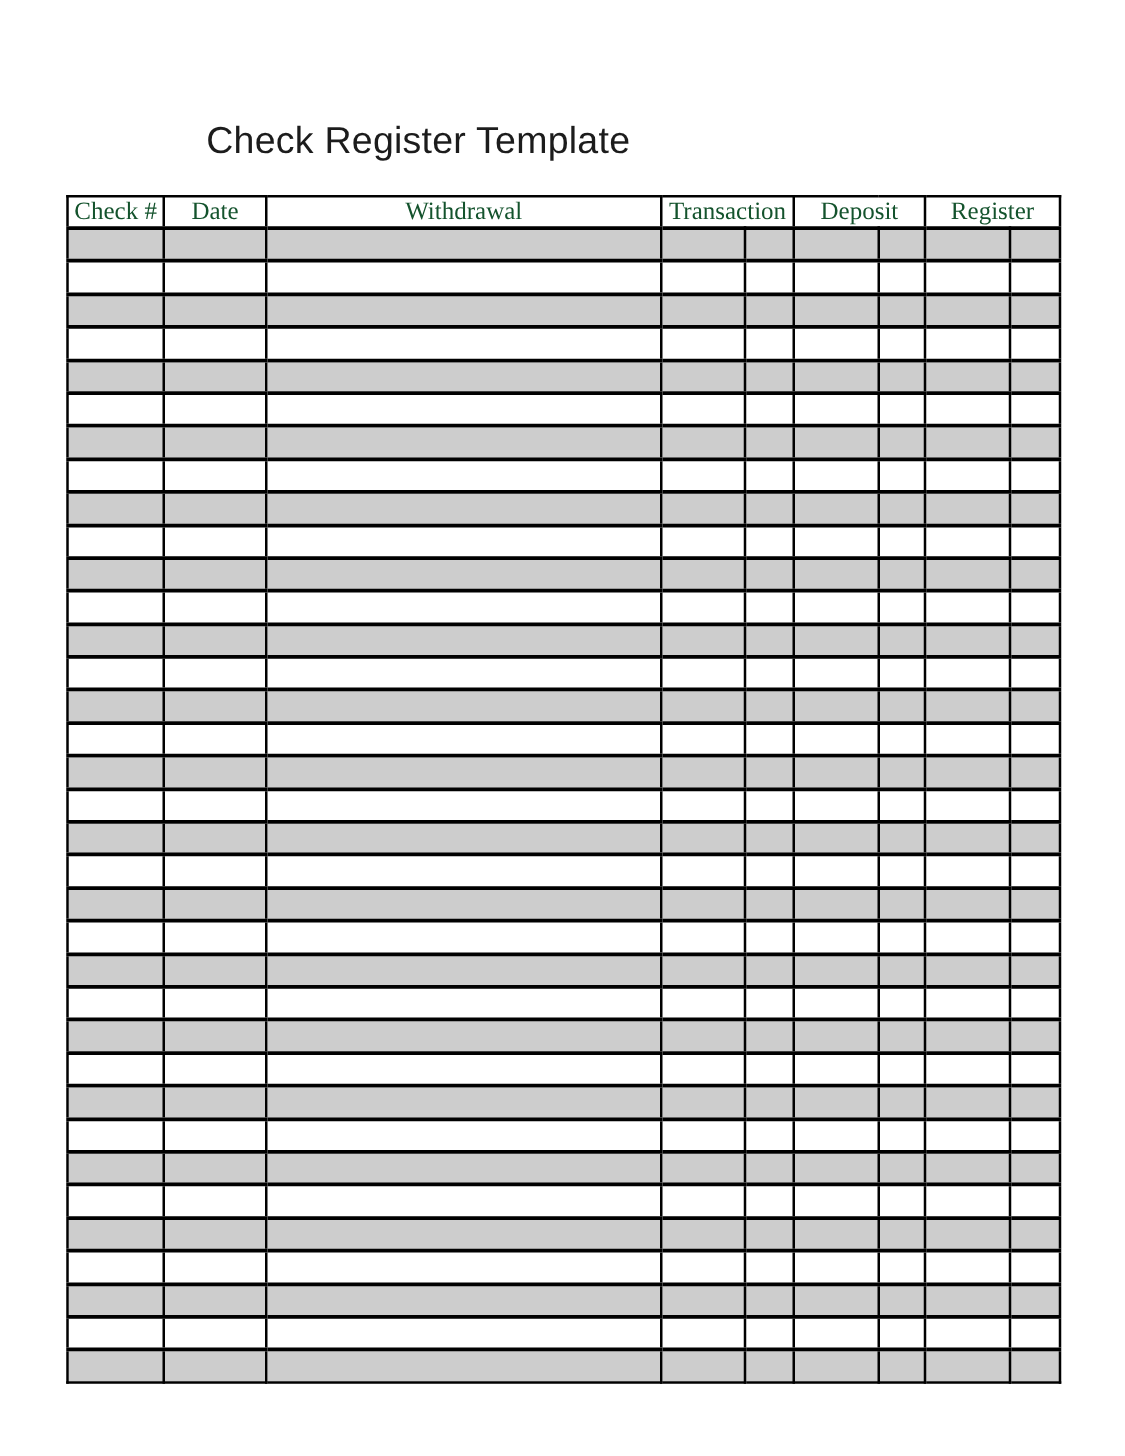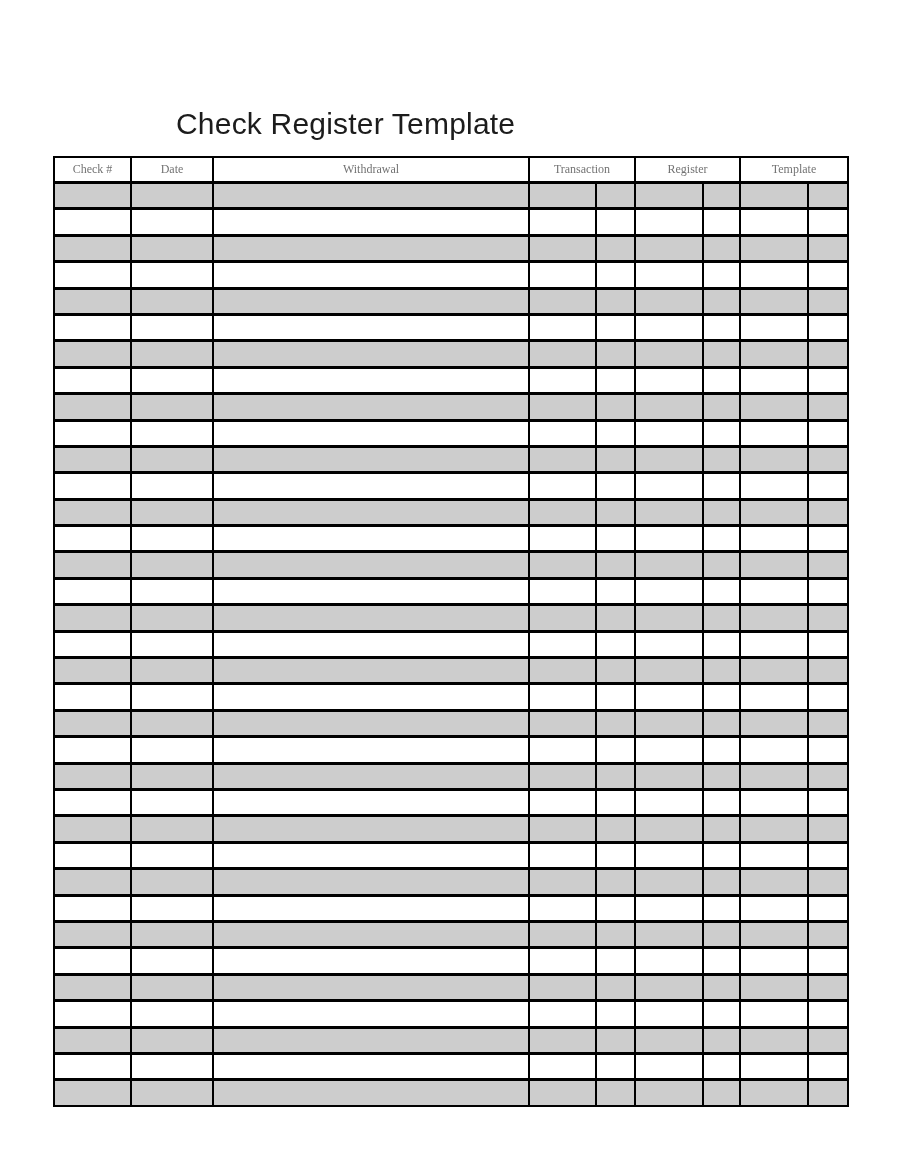--- a/index.html
+++ b/index.html
@@ -15,21 +15,21 @@
   .page {
     position: relative;
     width: 900px;
     height: 1165px;
     background: var(--page-bg, #ffffff);
   }
   .doc-title {
     position: absolute;
     left: 165px;
     top: 96px;
-    margin: 11px;
+    margin: 0;
     font-family: "Liberation Sans", sans-serif;
     font-weight: 400;
     font-size: 30px;
     letter-spacing: 0.2px;
     color: var(--title-color, #1c1c1c);
     white-space: nowrap;
   }
   table.register {
     position: absolute;
     left: 53px;
@@ -44,22 +44,22 @@
     border-top-width: 3px;
     border-bottom-width: 3px;
     padding: 0;
     overflow: hidden;
   }
   table.register thead th {
     height: 23px;
     background: var(--row-fill, #ffffff);
     font-family: "Liberation Serif", serif;
     font-weight: 400;
-    font-size: 12px;
-    color: #737373;
+    font-size: 20px;
+    color: #14532d;
     text-align: center;
     vertical-align: middle;
     border-top-width: 2px;
   }
   table.register tbody td {
     height: 23.4px;
   }
   table.register tbody tr.row-gray td { background: var(--alt-row-fill, #cdcdcd); }
   table.register tbody tr.row-white td { background: var(--row-fill, #ffffff); }
   table.register tbody tr:last-child td { border-bottom-width: 2px; }
@@ -91,22 +91,22 @@
       <col class="c-dep-cents">
       <col class="c-bal-main">
       <col class="c-bal-cents">
     </colgroup>
     <thead>
       <tr id="register-head-row">
           <th colspan="1">Check #</th>
           <th colspan="1">Date</th>
           <th colspan="1">Withdrawal</th>
           <th colspan="2">Transaction</th>
+          <th colspan="2">Deposit</th>
           <th colspan="2">Register</th>
-          <th colspan="2">Template</th>
         </tr>
     </thead>
     <tbody id="register-body">
         <tr class="row-gray">
           <td></td>
           <td></td>
           <td></td>
           <td></td>
           <td></td>
           <td></td>

